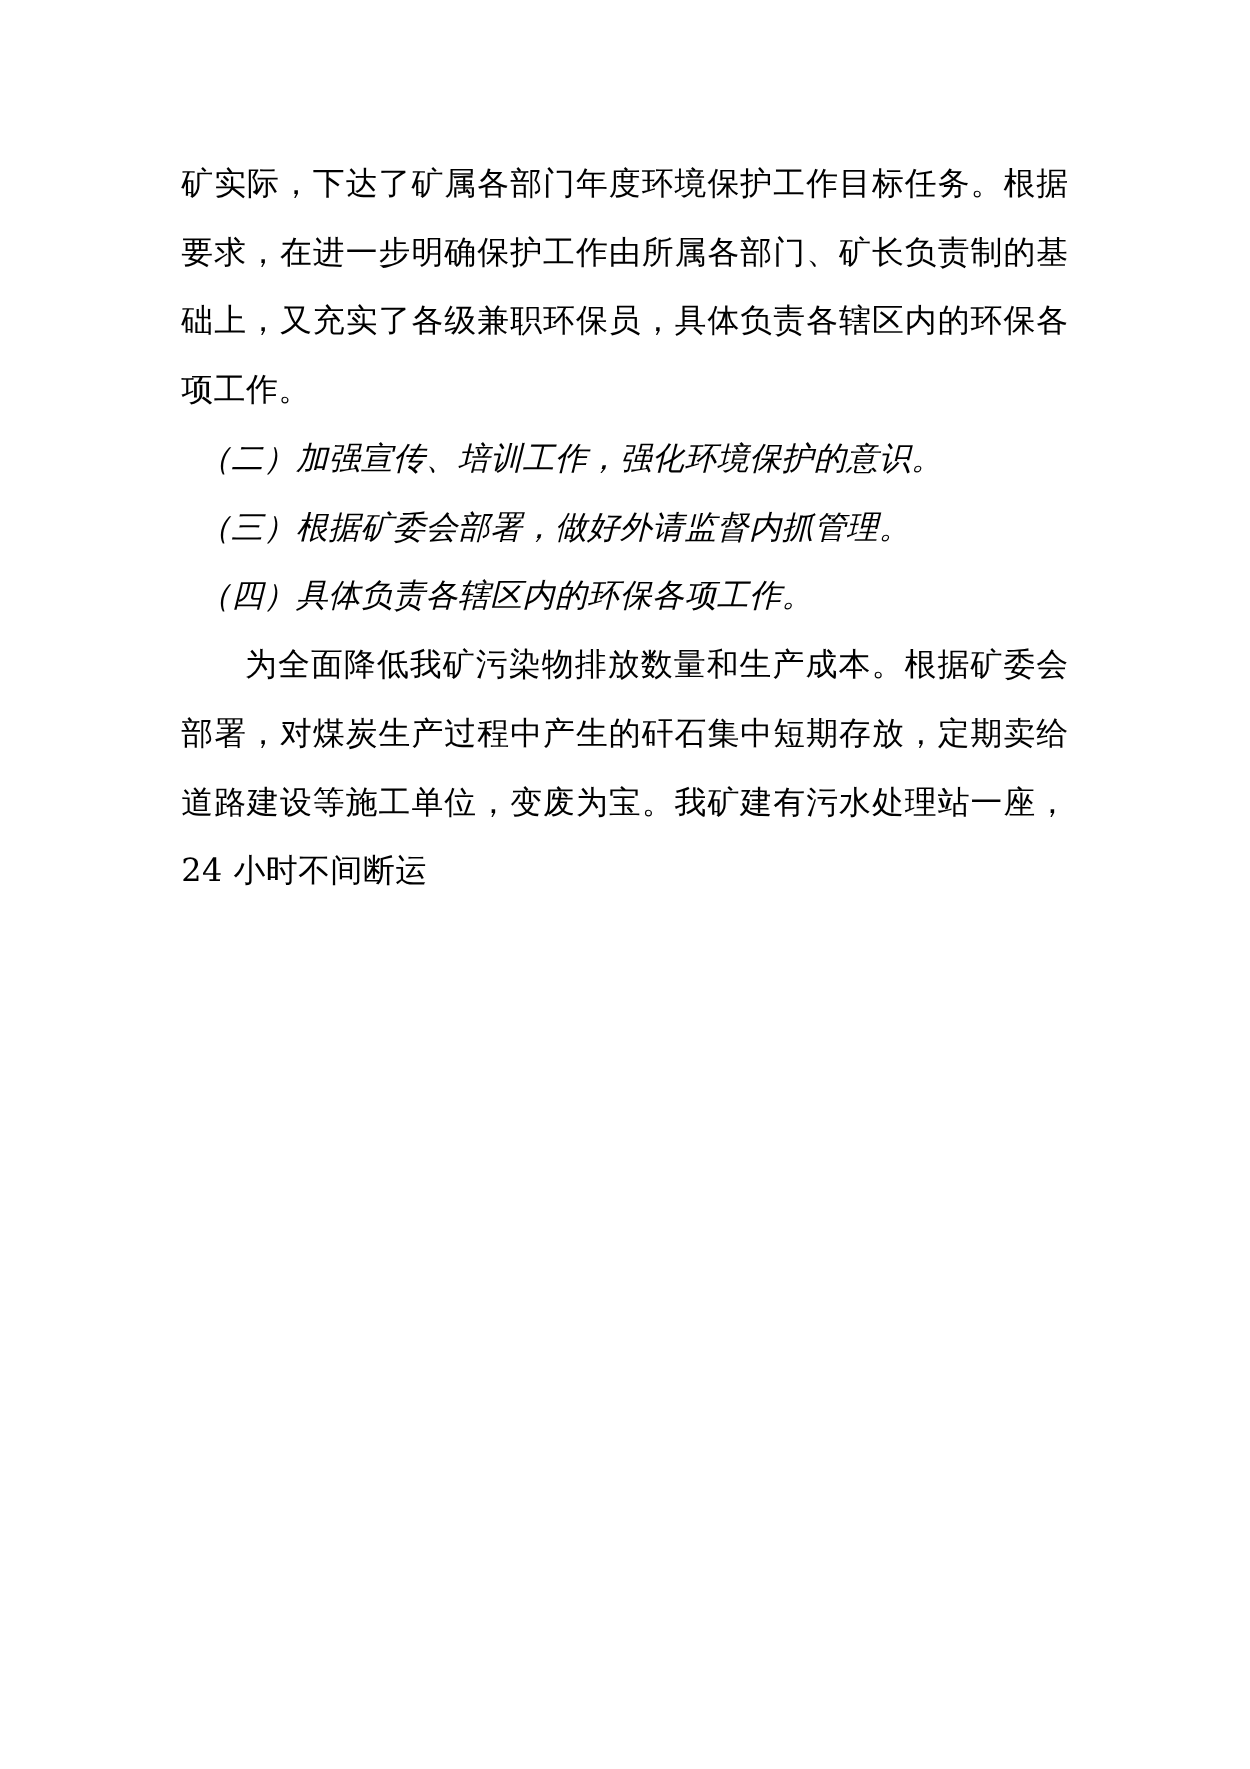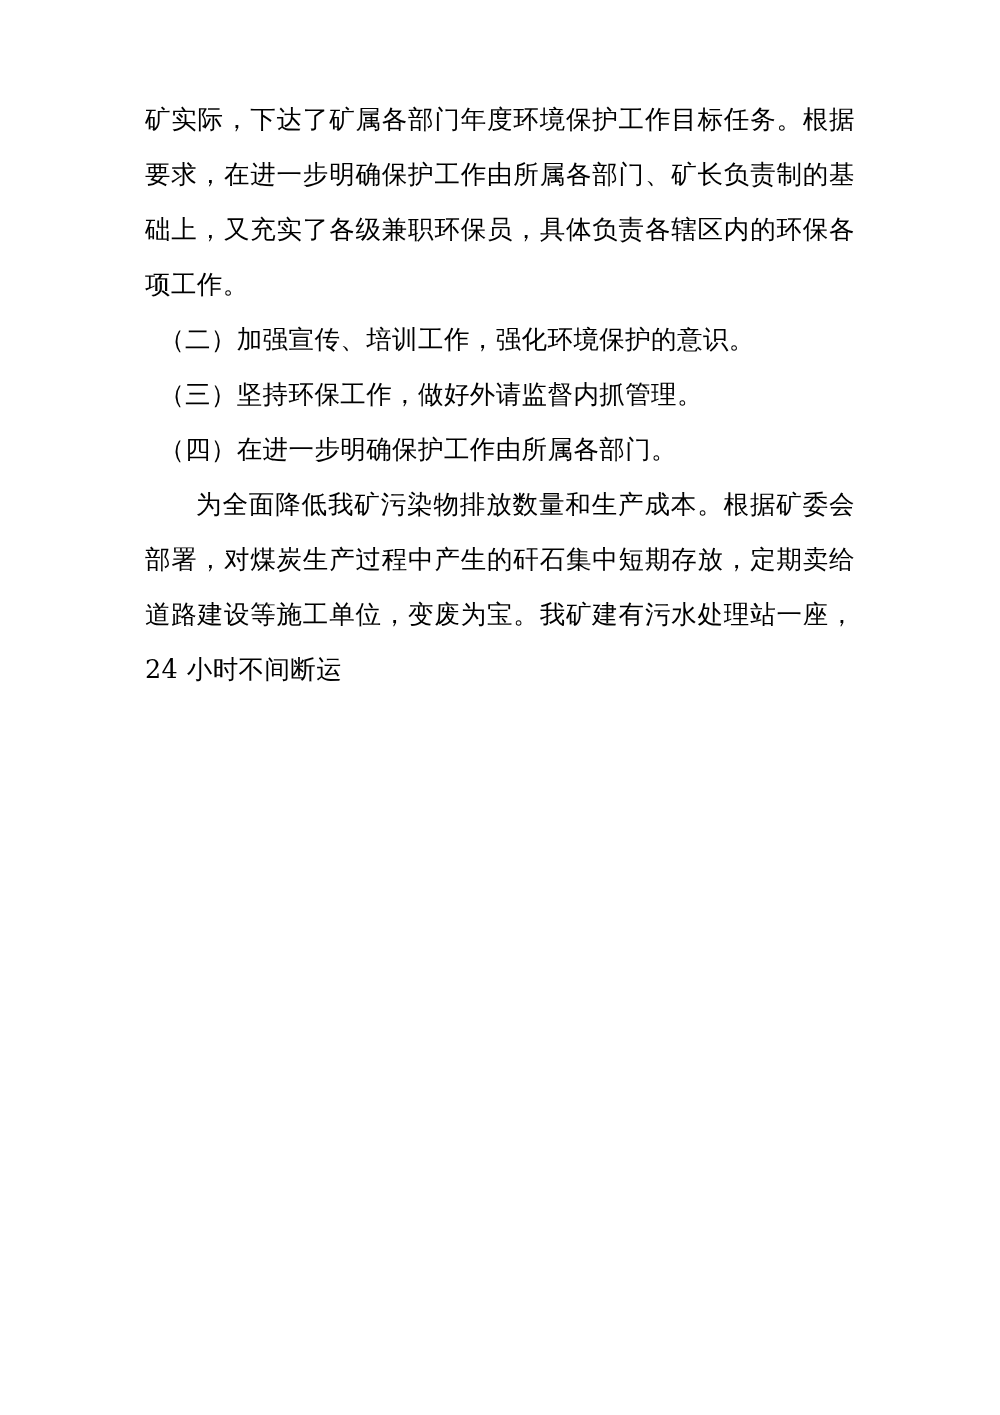--- a/index.html
+++ b/index.html
@@ -12,21 +12,21 @@
     height: 1415px;
     font-family: "DejaVu Serif", "Liberation Serif", serif;
     color: #000000;
     overflow: hidden;
   }
   .page {
     position: relative;
     width: 1000px;
     height: 1415px;
     box-sizing: border-box;
-    padding: 92px 145px 60px 145px;
+    padding: 120px 145px 60px 145px;
     background: #ffffff;
   }
   .doc-body {
     font-size: 25.5px;
     line-height: 55px;
     letter-spacing: 0.4px;
     text-align: justify;
     text-justify: inter-ideograph;
   }
   p {
@@ -35,34 +35,35 @@
     white-space: pre-wrap;
   }
   .p-indent {
     text-indent: 2em;
   }
   .p-noindent {
     text-indent: 0;
   }
   .p-half {
     text-indent: 0.55em;
+    font-style: italic;
   }
 </style>
 </head>
 <body>
 
 <div class="page">
   <div class="doc-body">
 
     <p class="p-noindent">矿实际，下达了矿属各部门年度环境保护工作目标任务。根据要求，在进一步明确保护工作由所属各部门、矿长负责制的基础上，又充实了各级兼职环保员，具体负责各辖区内的环保各项工作。</p>
 
     <p class="p-half">（二）加强宣传、培训工作，强化环境保护的意识。</p>
 
 
-    <p class="p-half">（三）坚持环保工作，做好外请监督内抓管理。</p>
+    <p class="p-half">（三）根据矿委会部署，做好外请监督内抓管理。</p>
 
 
-    <p class="p-half">（四）在进一步明确保护工作由所属各部门。</p>
+    <p class="p-half">（四）具体负责各辖区内的环保各项工作。</p>
 
     <p class="p-indent">为全面降低我矿污染物排放数量和生产成本。根据矿委会部署，对煤炭生产过程中产生的矸石集中短期存放，定期卖给道路建设等施工单位，变废为宝。我矿建有污水处理站一座，24 小时不间断运</p>
 
   </div>
 </div>
 
 </body></html>

